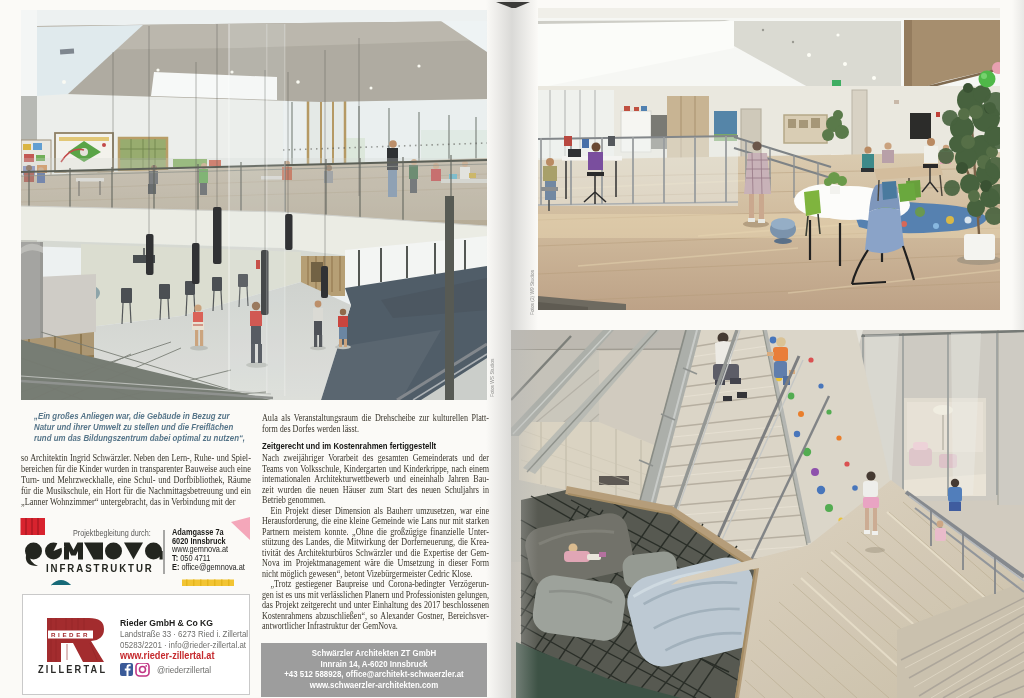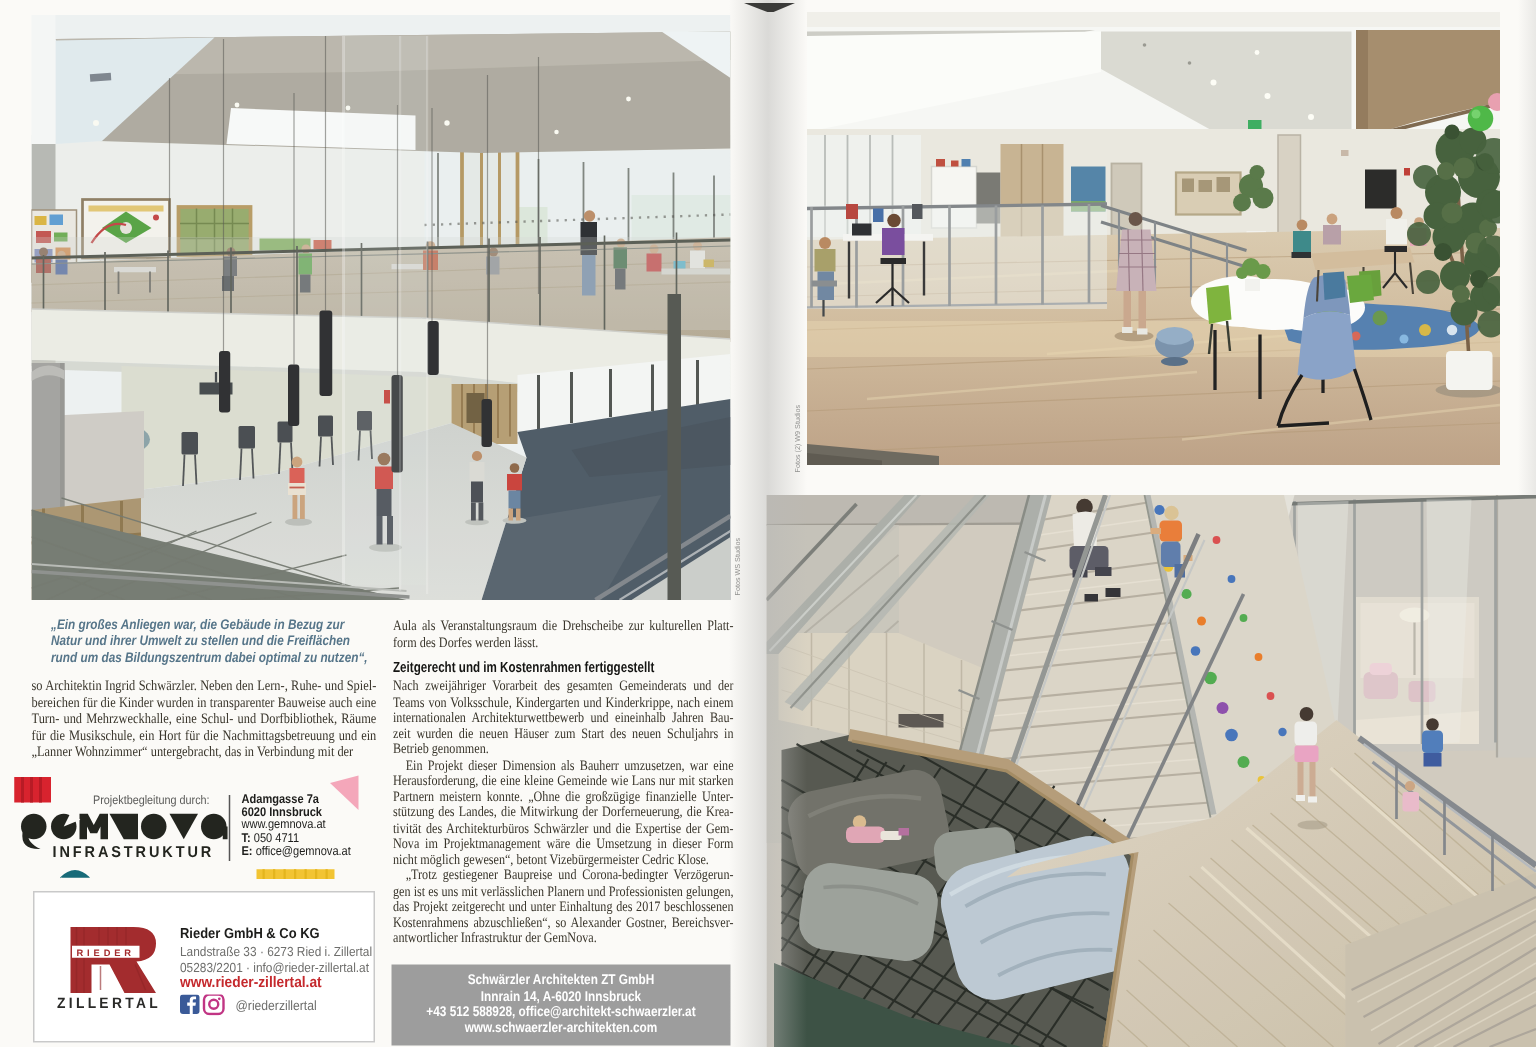--- a/index.html
+++ b/index.html
@@ -932,21 +932,21 @@
 </div>
 
 <div class="abs serif" style="left:21px;top:451.5px;width:267px;transform:scaleX(0.861);transform-origin:left top;font-size:9.6px;line-height:11px;color:#39352b;">
 <div class="jl">so Architektin Ingrid Schwärzler. Neben den Lern-, Ruhe- und Spiel-</div>
 <div class="jl">bereichen für die Kinder wurden in transparenter Bauweise auch eine</div>
 <div class="jl">Turn- und Mehrzweckhalle, eine Schul- und Dorfbibliothek, Räume</div>
 <div class="jl">für die Musikschule, ein Hort für die Nachmittagsbetreuung und ein</div>
 <div class="ll">„Lanner Wohnzimmer“ untergebracht, das in Verbindung mit der</div>
 </div>
 
-<div class="abs" style="left:8px;top:516px;width:235px;height:74px;text-decoration:underline;">
+<div class="abs" style="left:19px;top:516px;width:235px;height:74px;text-decoration:underline;">
 <svg width="235" height="74" viewBox="0 0 235 74" xmlns="http://www.w3.org/2000/svg">
 
 <rect x="1.5" y="2" width="24.5" height="17" fill="#d8232e"></rect>
 <rect x="6" y="2" width="2" height="17" fill="#b81b25"></rect>
 <rect x="12" y="2" width="2" height="17" fill="#b81b25"></rect>
 <rect x="18" y="2" width="2" height="17" fill="#b81b25"></rect>
 
 <path d="M231 1 L231 24 L212 6 Z" fill="#f4a7ba"></path>
 
 <path d="M32 69 L52 69 A20 20 0 0 0 32 69.5 Z" fill="#176a78"></path>

